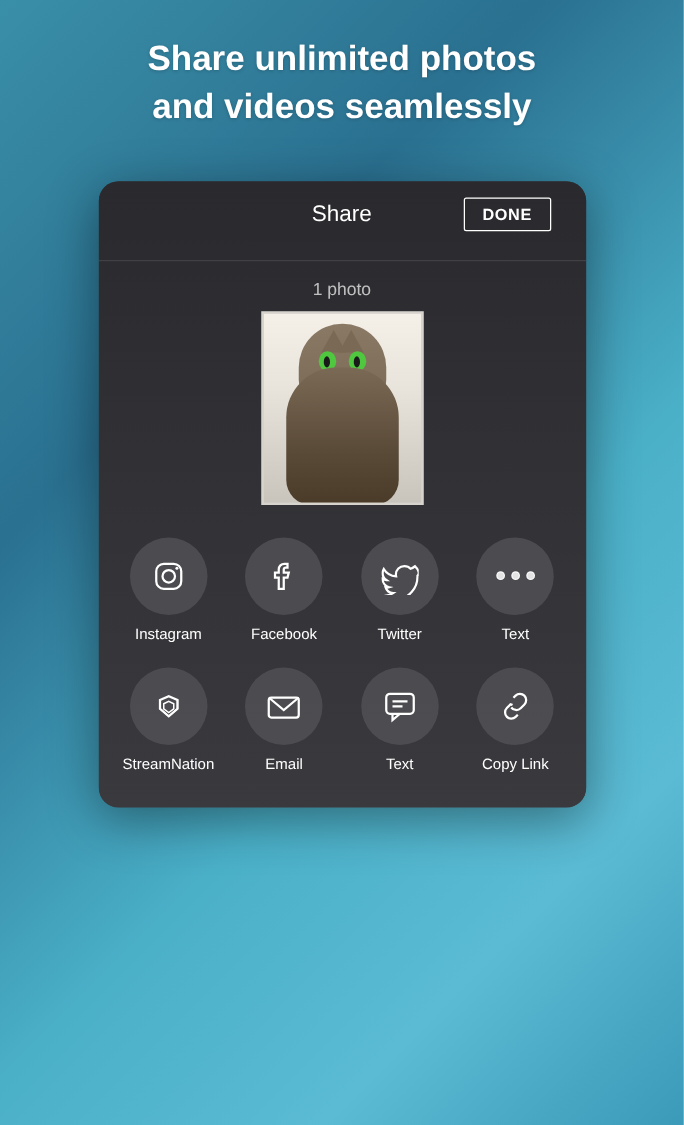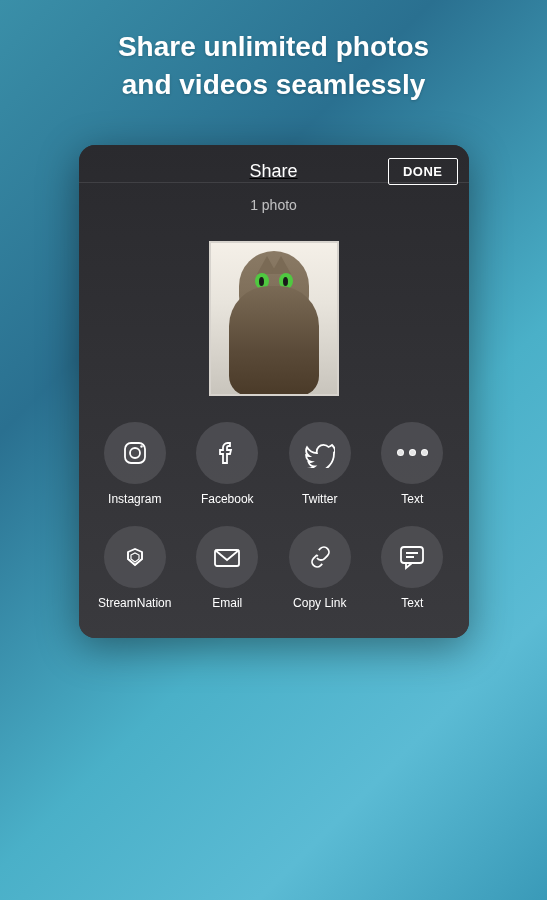--- a/index.html
+++ b/index.html
@@ -45,35 +45,34 @@
     .phone-content {
       position: relative;
       z-index: 1;
     }
 
     
     .share-header {
       display: flex;
       align-items: center;
       justify-content: center;
-      padding: 16px 16px 0;
+      padding: 16px 16px 26px;
       position: relative;
       border-bottom: 1px solid rgba(255,255,255,0.1);
-      text-decoration: underline;
     }
 
     .share-title {
       color: white;
       font-size: 18px;
       font-weight: 500;
     }
 
     .done-button {
       position: absolute;
-      right: 11px;
+      right: 28px;
       color: white;
       border: 1px solid white;
       background: transparent;
       padding: 5px 14px;
       font-size: 13px;
       font-weight: 600;
       letter-spacing: 0.5px;
       cursor: pointer;
       border-radius: 2px;
     }
@@ -82,21 +81,21 @@
     .photo-section {
       display: flex;
       flex-direction: column;
       align-items: center;
       padding: 14px 0 10px;
     }
 
     .photo-count {
       color: rgba(255,255,255,0.7);
       font-size: 14px;
-      margin-bottom: 28px;
+      margin-bottom: 10px;
     }
 
     .photo-frame {
       width: 130px;
       height: 155px;
       background: #d0ccc5;
       border: 2px solid rgba(255,255,255,0.15);
       overflow: hidden;
       position: relative;
       display: flex;
@@ -401,35 +400,35 @@
           <svg width="30" height="30" viewBox="0 0 30 30" stroke="white" stroke-width="1.8">
             <rect x="3" y="8" width="24" height="16" rx="2"></rect>
             <polyline points="3,8 15,18 27,8"></polyline>
           </svg>
         </div>
         <span class="share-label">Email</span>
       </div>
 
       <div class="share-item">
         <div class="share-icon-circle">
-          <svg width="32" height="32" viewBox="0 0 32 32" stroke="white" stroke-width="1.8">
-            <path d="M13 17a5 5 0 0 0 7.54.54l3-3a5 5 0 0 0-7.07-7.07l-1.72 1.71" fill="none"></path>
-            <path d="M14 15a5 5 0 0 0-1.54-.54l-3 3a5 5 0 0 0 7.07 7.07l1.71-1.71" fill="none"></path>
-          </svg>
-        </div>
-        <span class="share-label">Copy Link</span>
-      </div>
-
-      <div class="share-item">
-        <div class="share-icon-circle">
           <svg width="30" height="30" viewBox="0 0 30 30" stroke="white" stroke-width="1.8">
             <rect x="4" y="5" width="22" height="16" rx="3"></rect>
             <polyline points="9,21 9,26 15,21"></polyline>
             <line x1="9" y1="11" x2="21" y2="11"></line>
             <line x1="9" y1="15" x2="17" y2="15"></line>
           </svg>
         </div>
         <span class="share-label">Text</span>
       </div>
 
+      <div class="share-item">
+        <div class="share-icon-circle">
+          <svg width="32" height="32" viewBox="0 0 32 32" stroke="white" stroke-width="1.8">
+            <path d="M13 17a5 5 0 0 0 7.54.54l3-3a5 5 0 0 0-7.07-7.07l-1.72 1.71" fill="none"></path>
+            <path d="M14 15a5 5 0 0 0-1.54-.54l-3 3a5 5 0 0 0 7.07 7.07l1.71-1.71" fill="none"></path>
+          </svg>
+        </div>
+        <span class="share-label">Copy Link</span>
+      </div>
+
     </div>
   </div>
 </div>
 
 </body></html>

